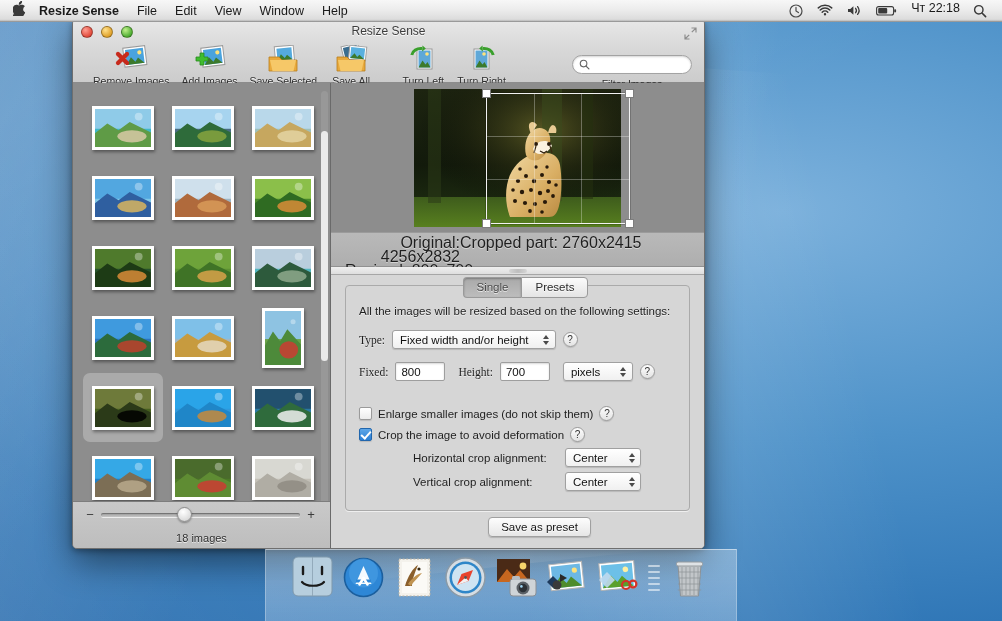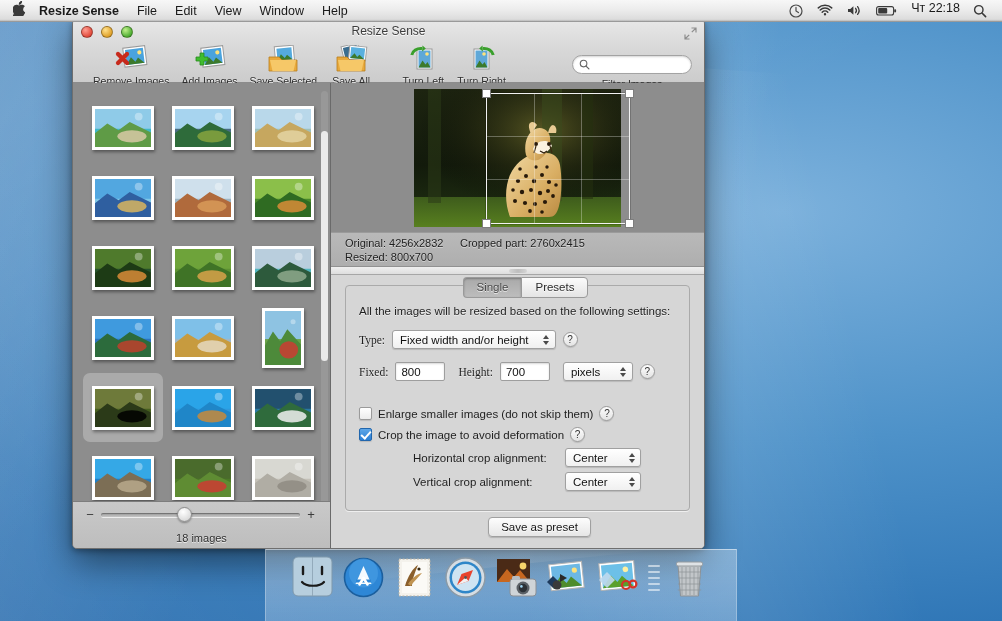--- a/index.html
+++ b/index.html
@@ -156,21 +156,21 @@
   #croprect .gl.h1 { top:33%; left:0; height:1px; width:100%; }
   #croprect .gl.h2 { top:66%; left:0; height:1px; width:100%; }
   .handle { position:absolute; width:9px; height:9px; background:#ffffff; border:1px solid #7d7d7d; }
   .handle.tl{ left:-5px; top:-5px; } .handle.tr{ right:-5px; top:-5px; }
   .handle.bl{ left:-5px; bottom:-5px; } .handle.br{ right:-5px; bottom:-5px; }
 
   #infobar {
     height:34px; background: linear-gradient(to bottom,#b9b9b9,#aeaeae);
     border-bottom:1px solid #919191; padding:3px 0 0 14px; position:relative;
   }
-  .inforow { display:flex; font-size:11px; color:#1f1f1f; line-height:14px; text-shadow:0 1px 0 rgba(255,255,255,.45);}
+  .inforow { display:flex; font-size:16px; color:#1f1f1f; line-height:14px; text-shadow:0 1px 0 rgba(255,255,255,.45);text-align:right;}
   .info-orig { width:115px; }
   #splitter {
     height:8px; background: linear-gradient(to bottom,#efefef,#dedede);
     border-bottom:1px solid #a6a6a6; position:relative;
   }
   #splitter .grip { position:absolute; left:50%; top:2px; margin-left:-9px; width:18px; height:4px;
                     border-radius:2px; background: radial-gradient(circle at 50% 50%, #bdbdbd, #d6d6d6); }
 
   #settings { flex:1; background:#d6d6d6; position:relative; padding:12px 14px 0 14px; }
 

